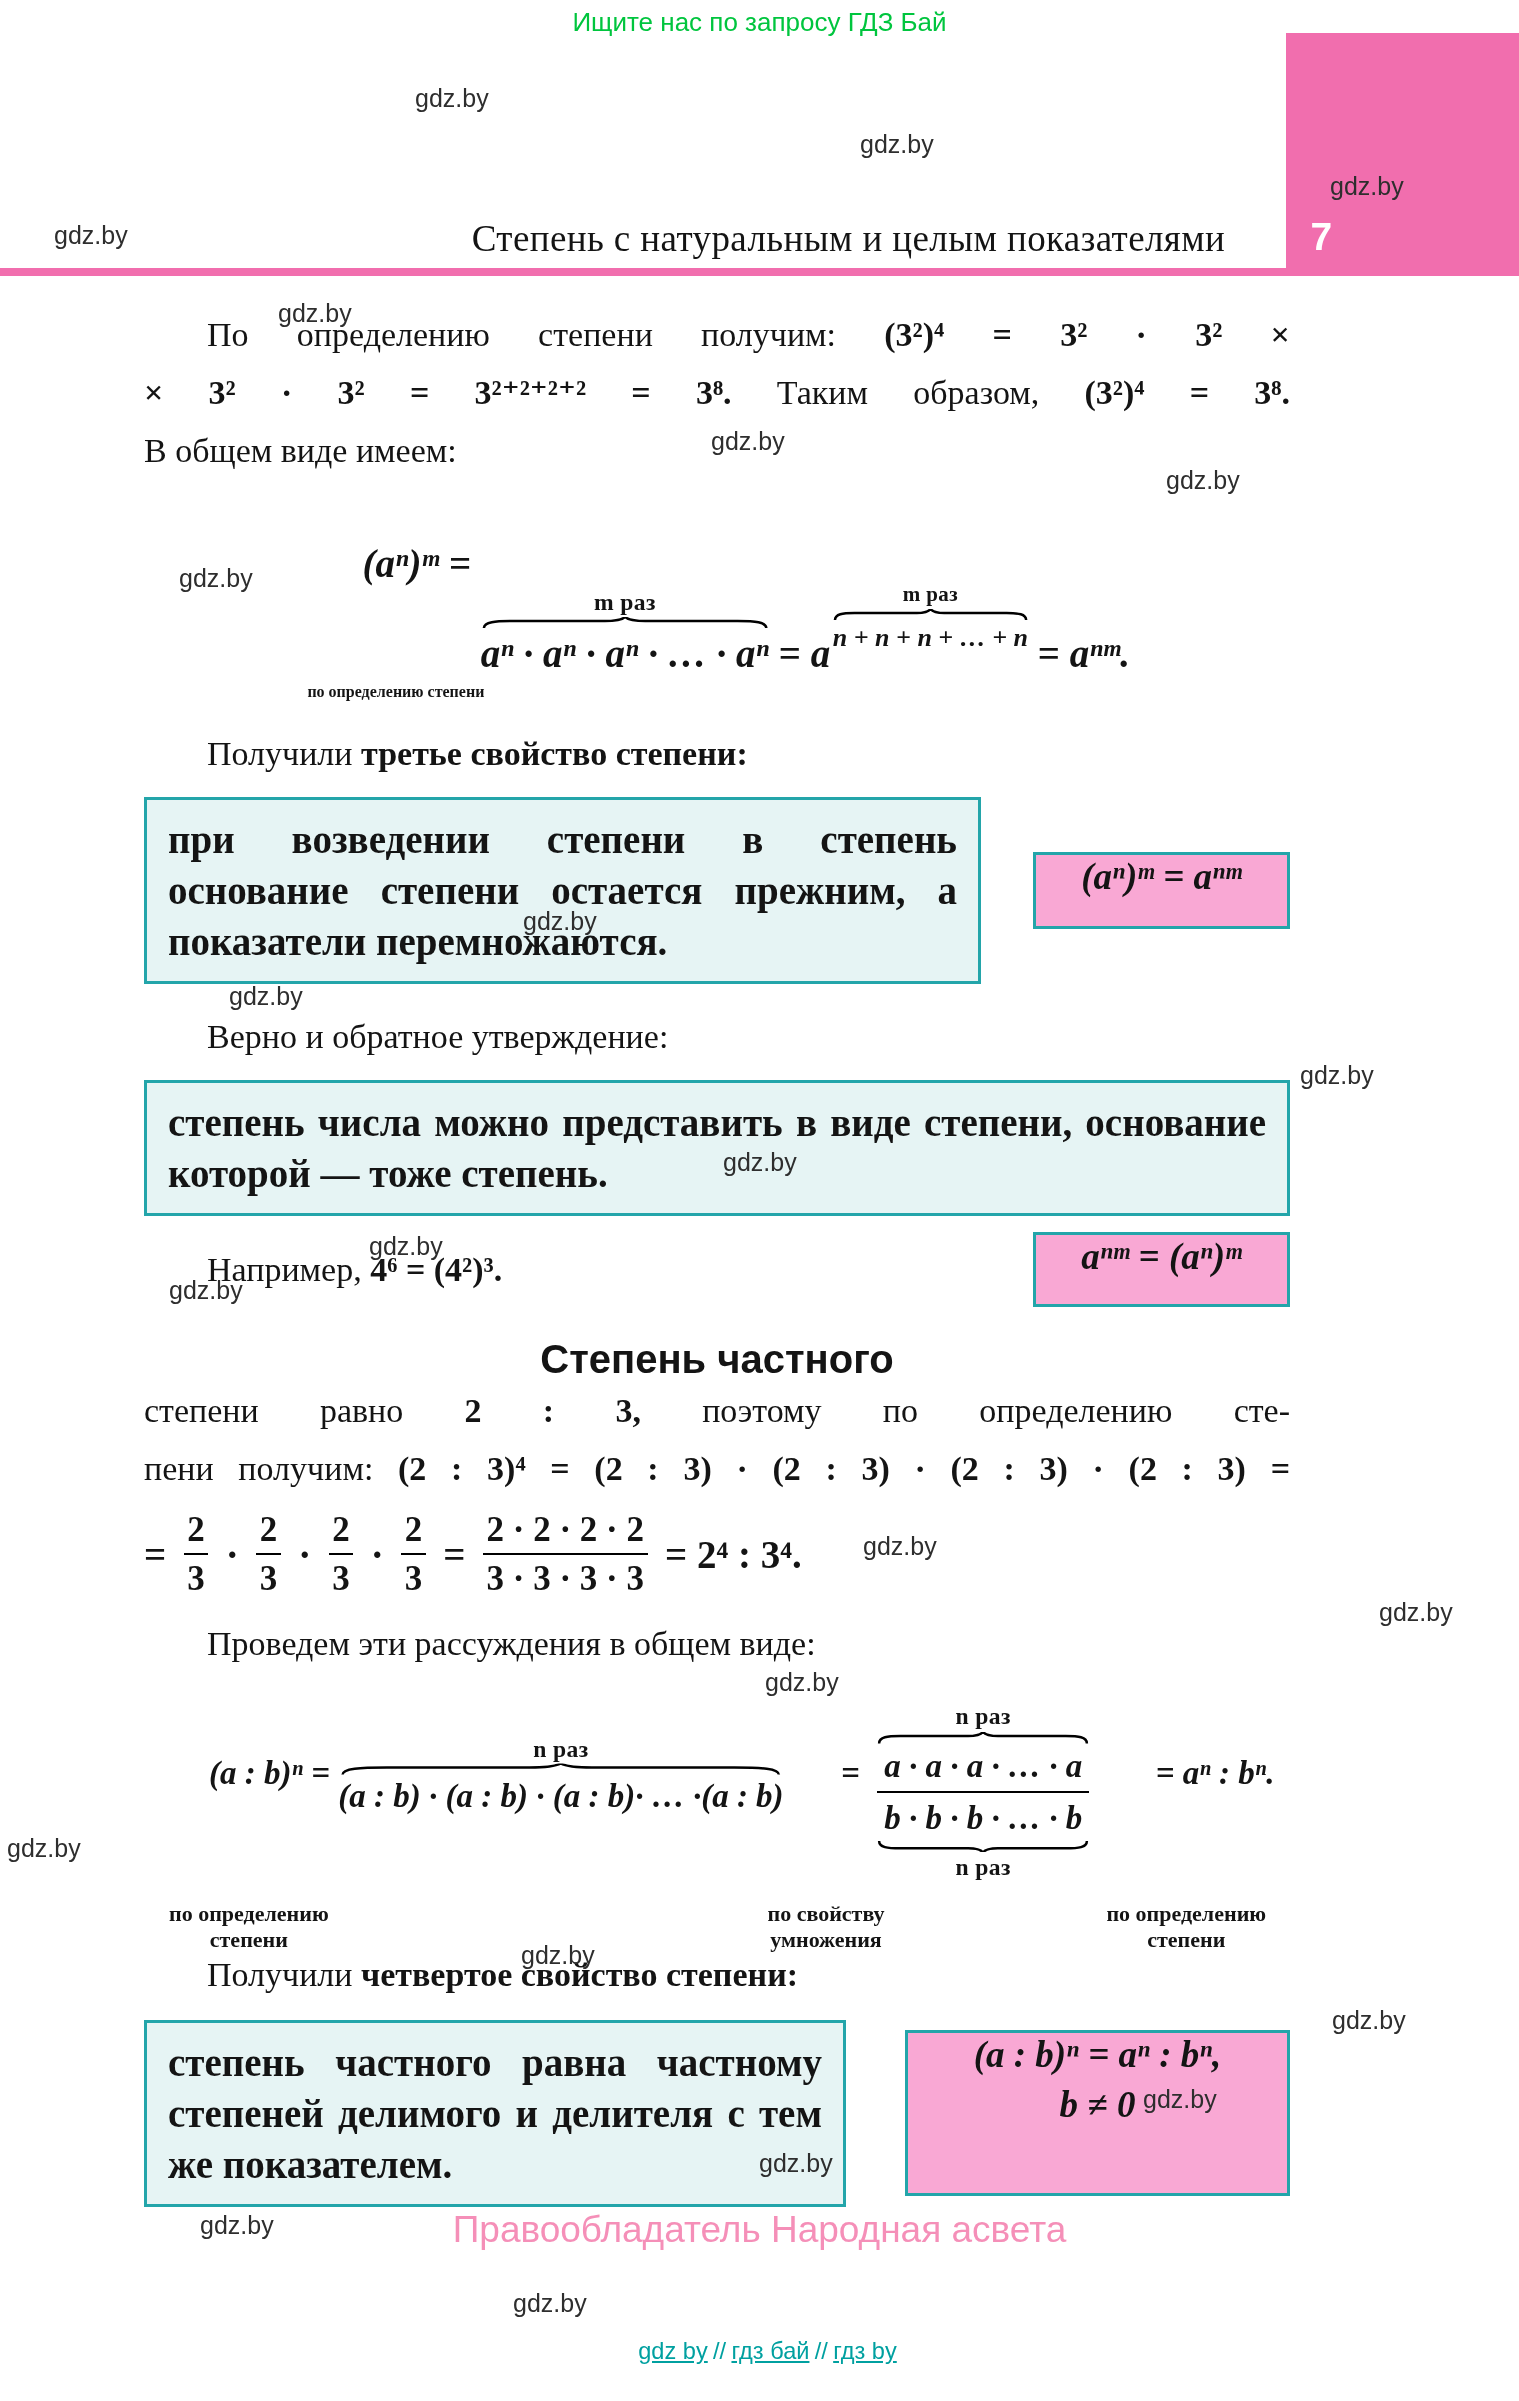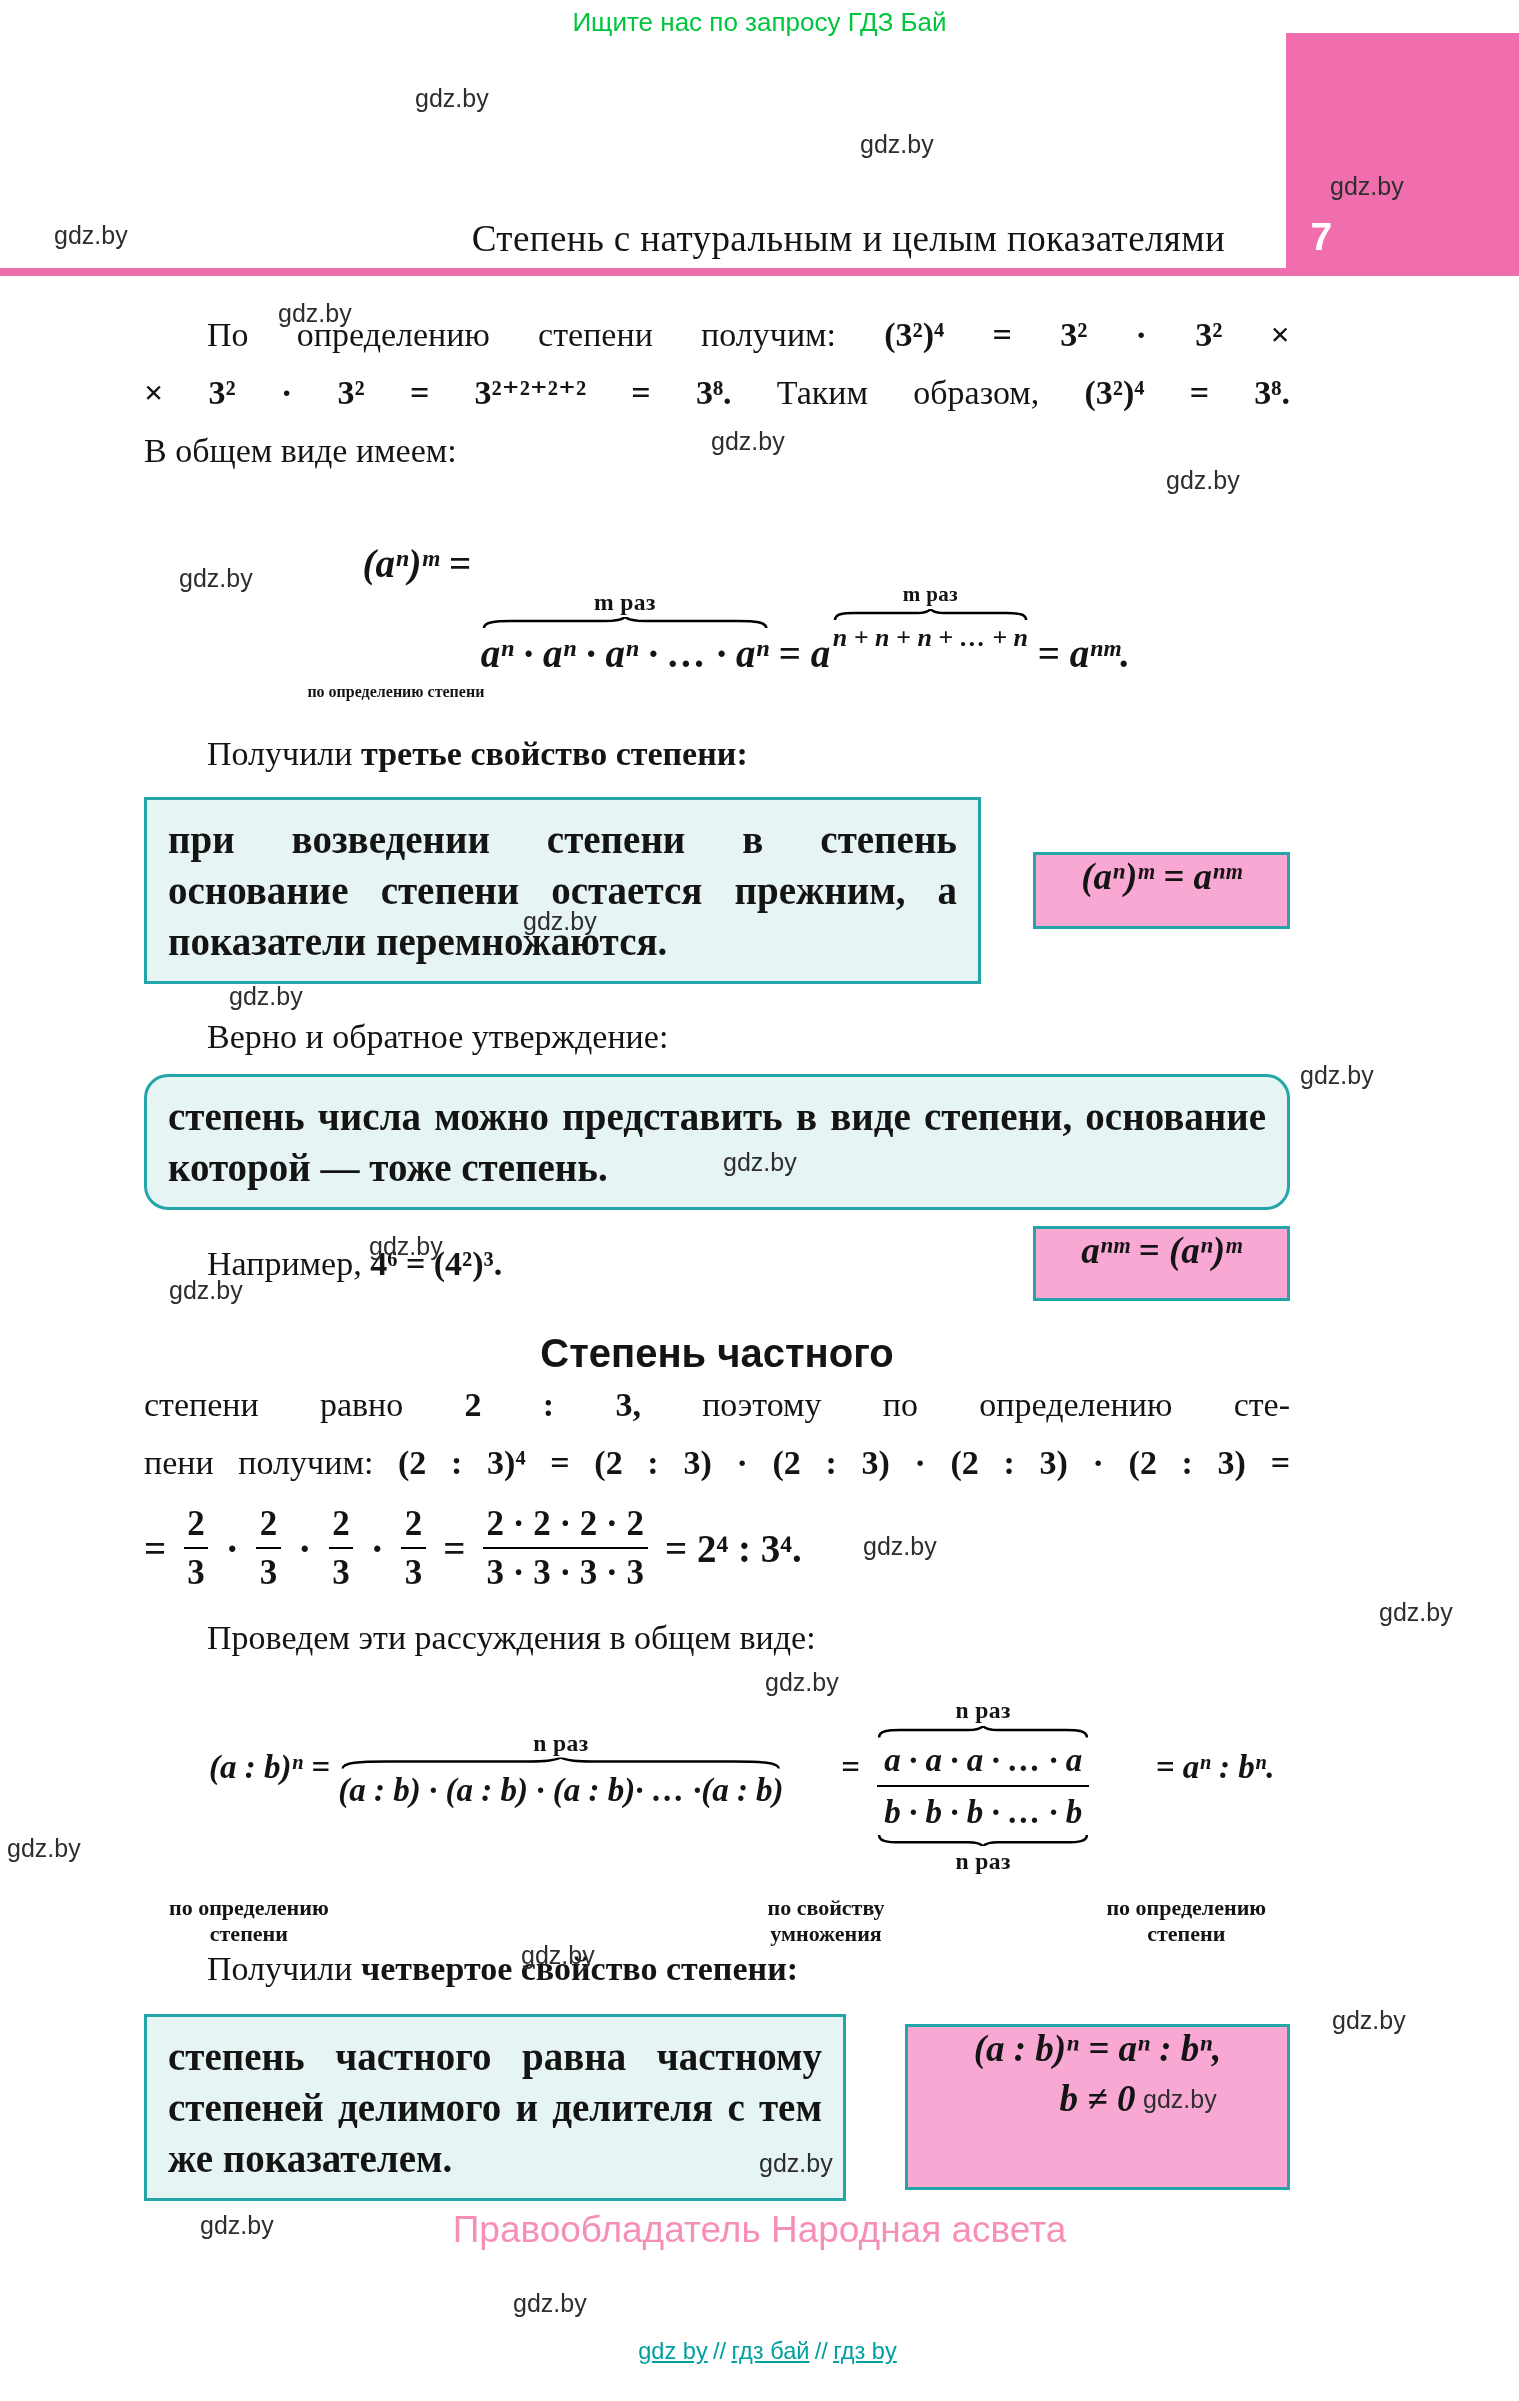--- a/index.html
+++ b/index.html
@@ -53,21 +53,21 @@
   .rulebox { box-sizing:border-box; background:#e6f4f4; border:3.5px solid #23a5aa;
     padding:14px 21px; font-weight:700; font-size:39px; line-height:51px;
     text-align:justify; hyphens:manual; }
   .fbox { box-sizing:border-box; background:#f9a8d4; border:3.5px solid #23a5aa;
     display:flex; flex-direction:column; align-items:center; justify-content:flex-start;
     font-size:37px; gap:7px; }
   .boxrow { display:flex; align-items:center; }
   .row1 { margin-top:14px; }
   .row1 .rulebox { width:837px; }
   .row1 .fbox { width:257px; margin-left:auto; min-height:77px; }
-  .wide { margin-top:8px;border-radius:24px; }
+  .wide { margin-top:14px; }
   .exrow { display:flex; align-items:center; margin-top:15.8px; }
   .exrow .fbox { width:257px; margin-left:auto; min-height:75px; }
   .row3 { margin-top:15.8px; }
   .row3 .rulebox { width:702px; }
   .row3 .fbox { width:385px; margin-left:auto; min-height:166px; }
   
   .qheading { margin-top:30px; font:700 40px "Liberation Sans",sans-serif; text-align:center; }
   .fracline { display:flex; align-items:center; gap:17.5px; font-size:39px; margin-top:7px; height:98px; }
   .frac { display:inline-flex; flex-direction:column; align-items:center; }
   .frac .bar { align-self:stretch; height:2.6px; background:#000; margin:3.5px 0; }

